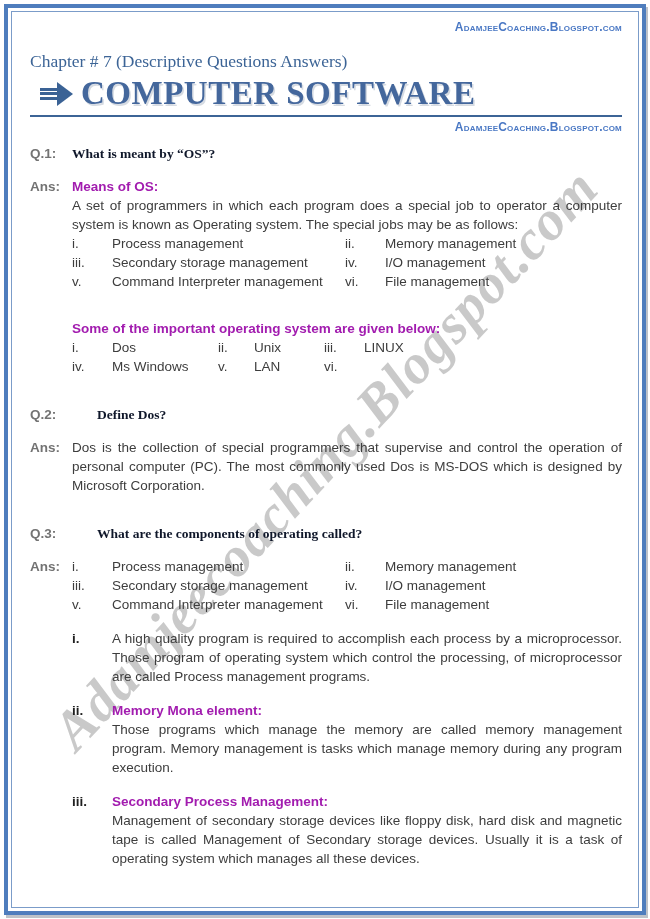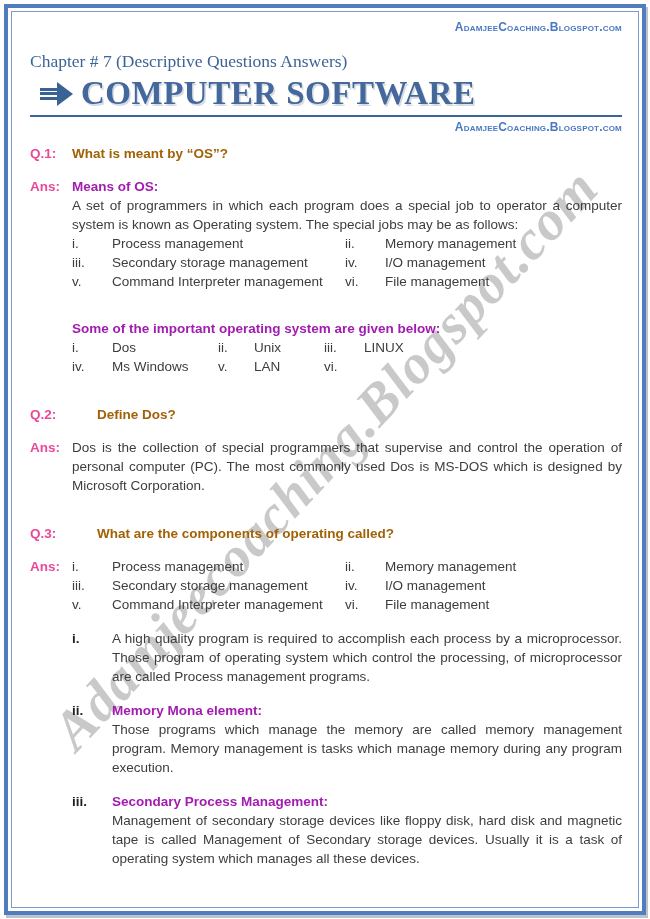--- a/index.html
+++ b/index.html
@@ -49,22 +49,22 @@
   }
   .title{
     font-family:"Liberation Serif",serif;font-weight:700;font-size:33px;
     color:#44679c;letter-spacing:.5px;
     text-shadow:1.5px 1.5px 0 rgba(90,110,140,.25);
     white-space:nowrap;
   }
   .rule{border-top:2px solid #3c6496;margin-top:3px;}
   .main{font-size:13.5px;line-height:19px;color:#3d3d3d;}
   .row{display:flex;}
-  .lbl{width:42px;flex:0 0 auto;font-weight:700;color:#ec4899;}
-  .q-text{font-weight:700;color:#a16207;flex:1;}
+  .lbl{width:42px;flex:0 0 auto;font-weight:700;color:#737373;}
+  .q-text{font-weight:700;color:#0f172a;flex:1;font-family:Liberation Serif, serif;}
   .body-col{flex:1;min-width:0;}
   .b-head{font-weight:700;color:#a21caf;}
   .para{text-align:justify;}
   .lr{display:flex;}
   .n1{width:40px;flex:0 0 auto;}
   .c2-t1{width:233px;flex:0 0 auto;}
   .c2-n2{width:40px;flex:0 0 auto;}
   .c2-t2{flex:1;}
   .c3-t1{width:106px;flex:0 0 auto;}
   .c3-n2{width:36px;flex:0 0 auto;}

